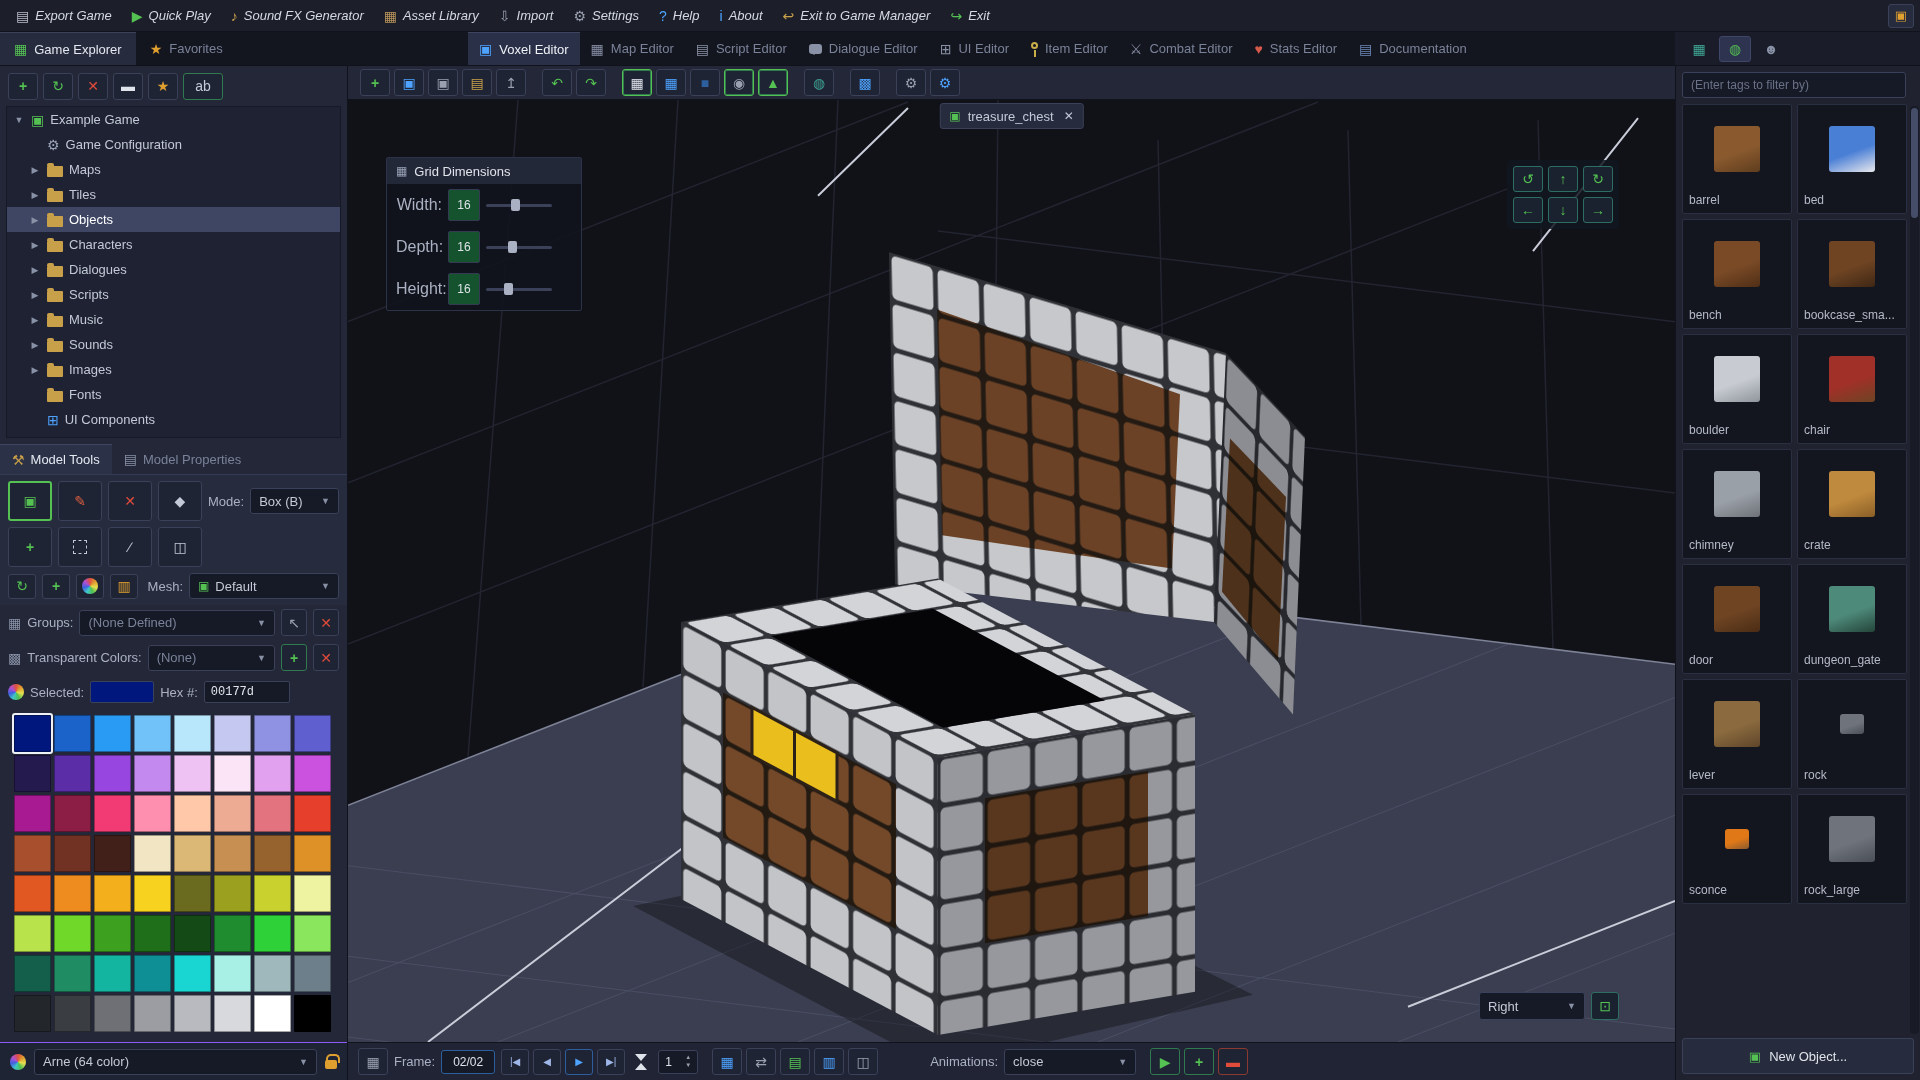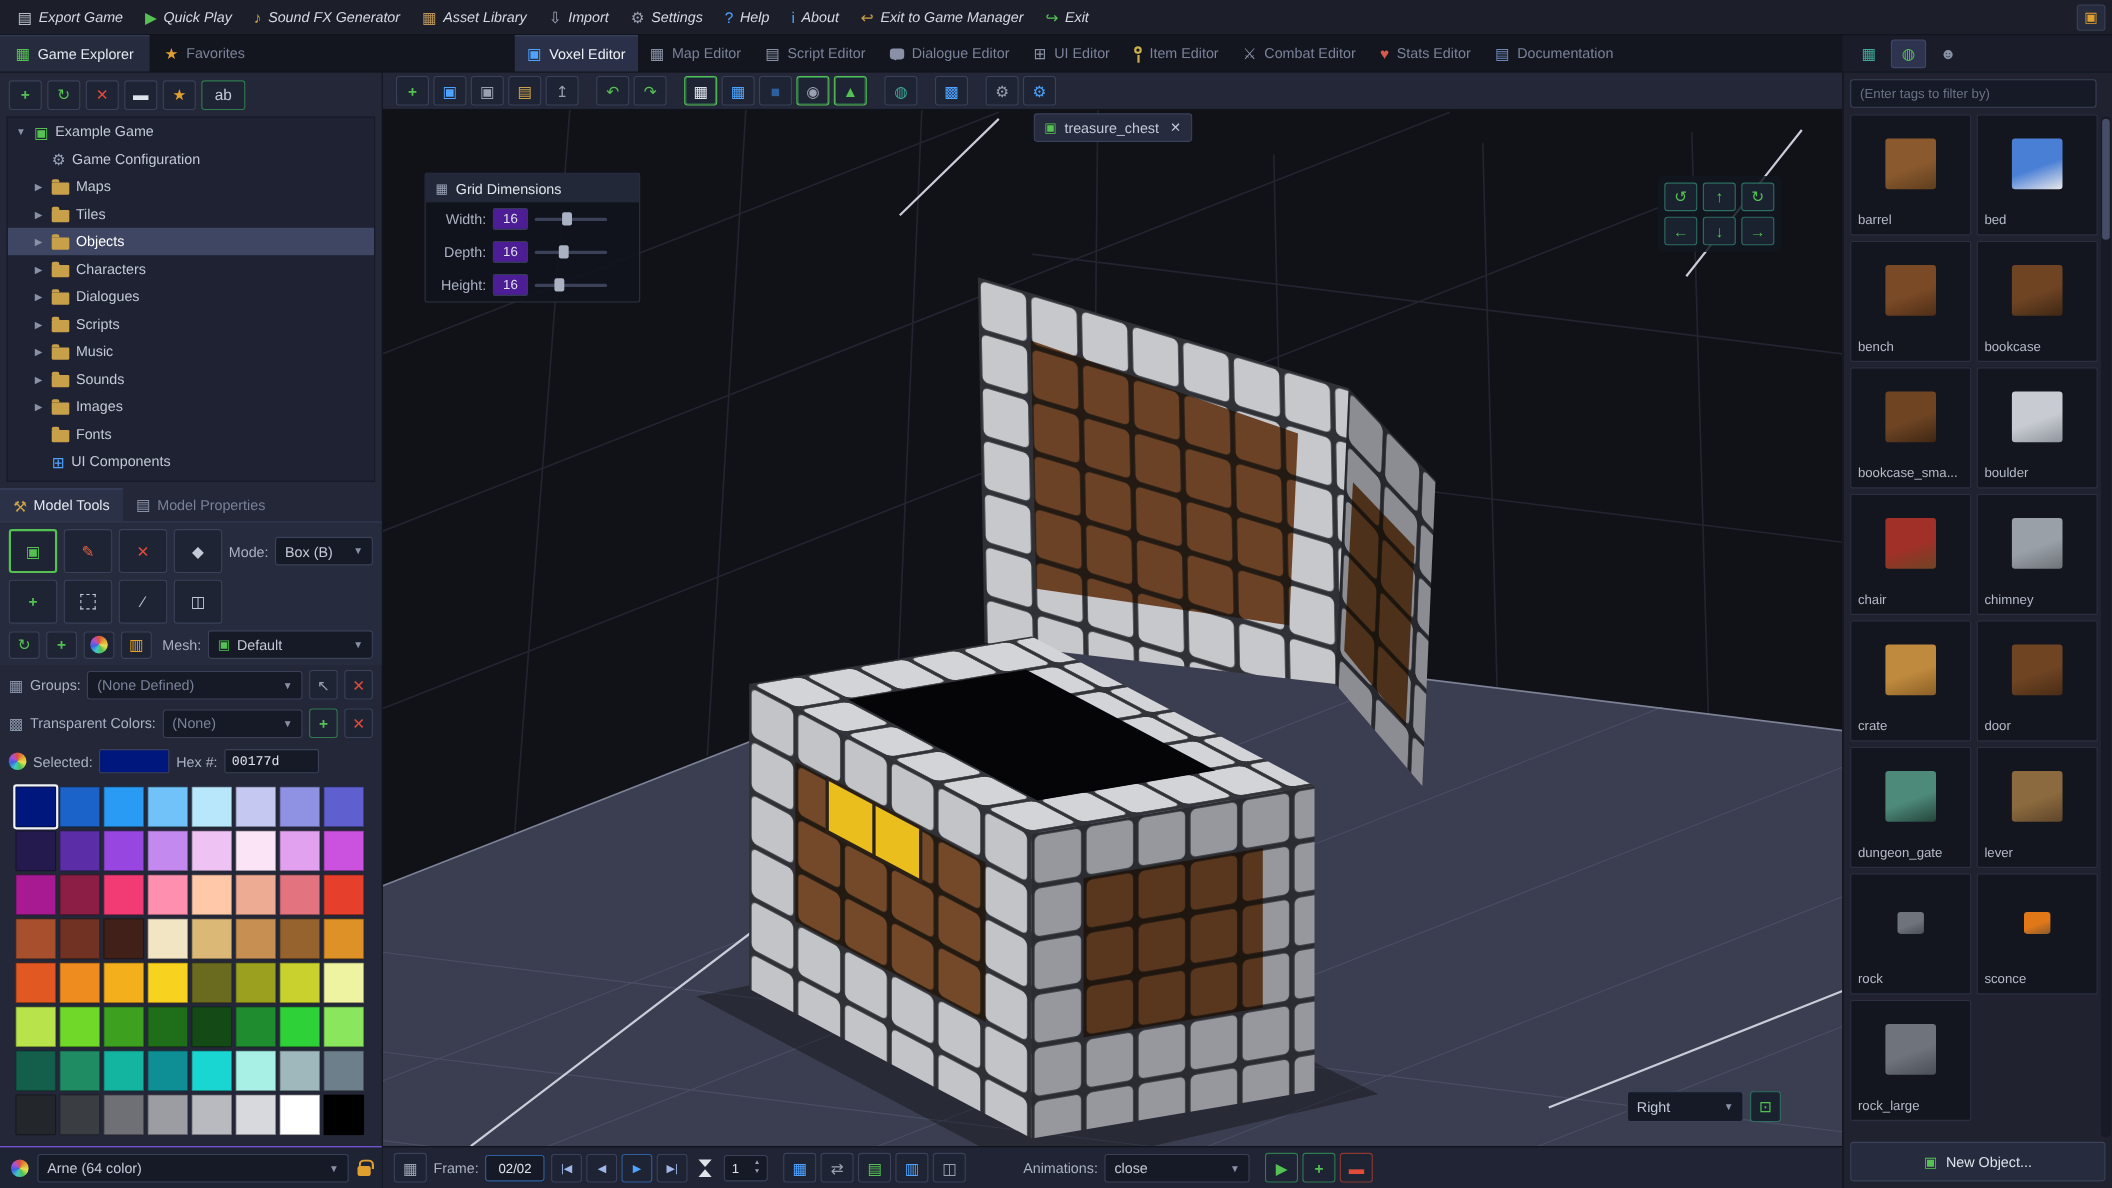--- a/index.html
+++ b/index.html
@@ -80,22 +80,22 @@
   #vp-toolbar{height:34px;flex:0 0 34px;display:flex;align-items:center;gap:4px;padding:0 12px;border-bottom:1px solid #10131c;}
   #canvas{position:relative;flex:1;min-height:0;background:#15161d;overflow:hidden;}
   #scene{position:absolute;inset:0;width:100%;height:100%;}
 
   #model-tab{position:absolute;top:3px;left:50%;transform:translateX(-50%);height:26px;display:flex;align-items:center;gap:7px;padding:0 9px;background:#262b3d;border:1px solid #3a4158;border-radius:3px;}
   #model-tab .close{font-size:12px;color:#c3c9d6;margin-left:3px;}
 
   #grid-panel{position:absolute;left:38px;top:57px;width:196px;background:rgba(16,19,28,0.88);border:1px solid #2c3247;border-radius:2px;}
   #grid-panel .hd{height:26px;background:#232838;display:flex;align-items:center;gap:7px;padding:0 9px;color:#dfe3ea;}
   .gd-row{display:flex;align-items:center;gap:6px;padding:5px 9px;}
-  .gd-row .glabel{width:46px;text-align:right;color:#aab1c2;font-size:13px;}
-  .gd-val{width:32px;height:20px;background:#4c1d95;border:1px solid #333a52;border-radius:2px;display:flex;align-items:center;justify-content:center;font-size:12px;color:#dfe3ea;}
+  .gd-row .glabel{width:46px;text-align:right;color:#aab1c2;font-size:16px;}
+  .gd-val{width:32px;height:32px;background:#14532d;border:1px solid #333a52;border-radius:2px;display:flex;align-items:center;justify-content:center;font-size:12px;color:#dfe3ea;}
   .slider{position:relative;width:66px;height:20px;}
   .slider .track{position:absolute;left:0;right:0;top:9px;height:3px;background:#3a4158;border-radius:2px;}
   .slider .handle{position:absolute;top:4px;width:9px;height:12px;background:#aab1c2;border-radius:2px;}
 
   #rotate-pad{position:absolute;right:56px;top:60px;background:rgba(18,22,32,0.85);border-radius:4px;padding:6px;display:grid;grid-template-columns:repeat(3,30px);gap:5px;}
   .rot-btn{width:30px;height:26px;background:#1a2230;border:1px solid #2e6e62;border-radius:3px;color:#54c152;display:flex;align-items:center;justify-content:center;font-size:14px;}
 
   #view-select{position:absolute;right:56px;bottom:22px;display:flex;gap:6px;align-items:center;}
   #view-select .dd{width:106px;height:28px;}
   #fit-btn{width:28px;height:28px;background:#1a2230;border:1px solid #2e6e62;border-radius:3px;color:#54c152;display:flex;align-items:center;justify-content:center;font-size:14px;}
@@ -785,26 +785,20 @@
           <div class="asset">
             <div class="thumb">
               <div class="aicon" style="background: linear-gradient(160deg, rgb(122, 74, 38) 55%, rgb(79, 46, 22));"></div>
             </div>
             <div class="aname">bench</div>
           </div>
           <div class="asset">
             <div class="thumb">
               <div class="aicon" style="background: linear-gradient(160deg, rgb(110, 68, 35) 55%, rgb(63, 39, 20));"></div>
             </div>
-            <div class="aname">bookcase</div>
-          </div>
-          <div class="asset">
-            <div class="thumb">
-              <div class="aicon" style="background: linear-gradient(160deg, rgb(110, 68, 35) 55%, rgb(63, 39, 20));"></div>
-            </div>
             <div class="aname">bookcase_sma...</div>
           </div>
           <div class="asset">
             <div class="thumb">
               <div class="aicon" style="background: linear-gradient(160deg, rgb(200, 204, 210) 55%, rgb(143, 149, 156));"></div>
             </div>
             <div class="aname">boulder</div>
           </div>
           <div class="asset">
             <div class="thumb">

